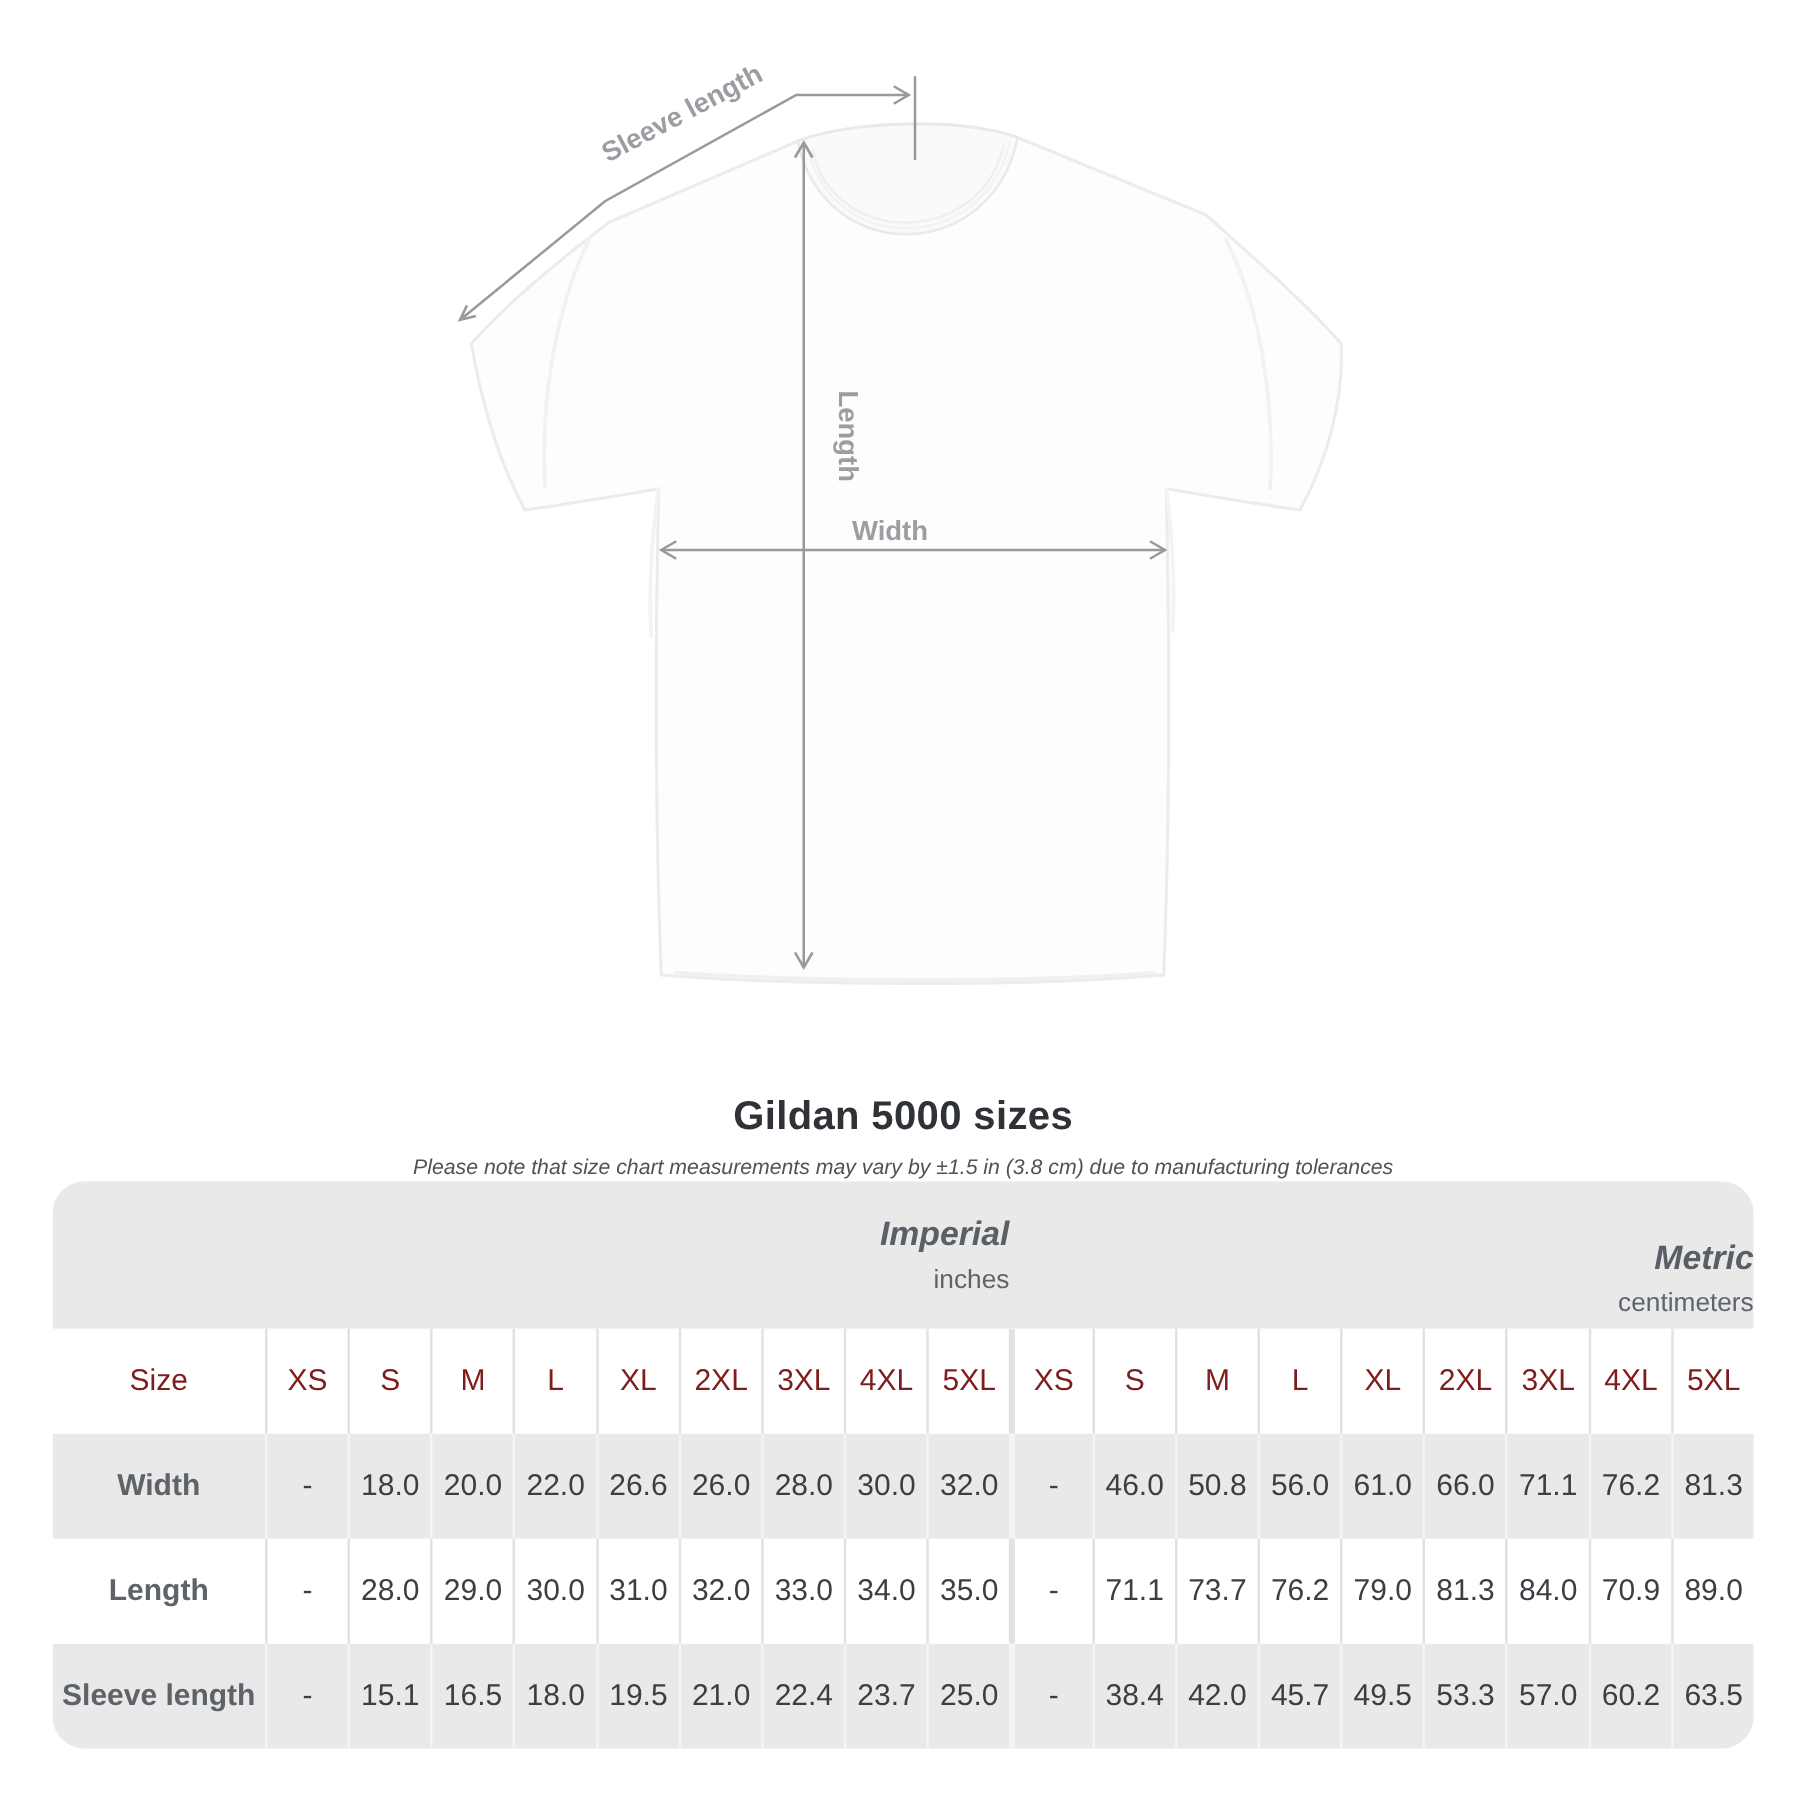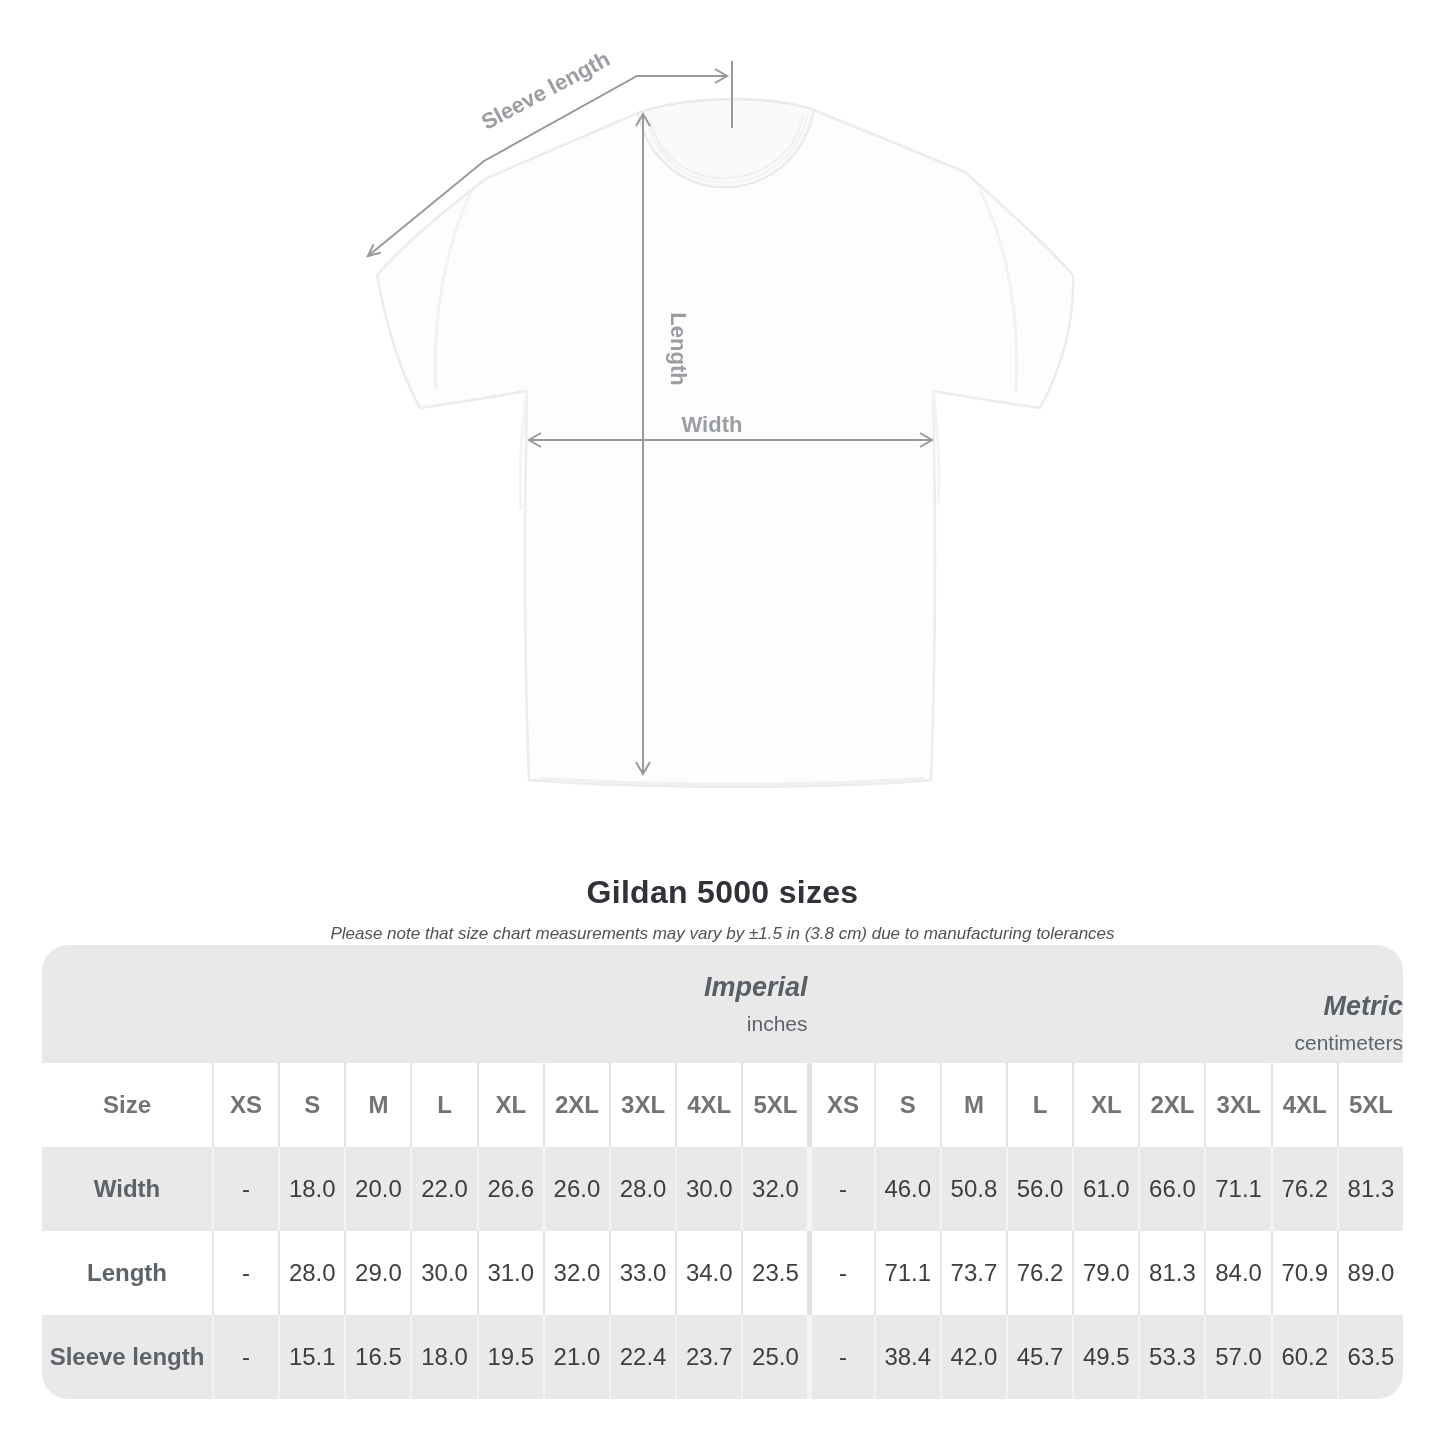--- a/index.html
+++ b/index.html
@@ -24,21 +24,21 @@
   .band-title { font-size:27px; font-weight:bold; font-style:italic; color:#585f66; }
   .band-sub   { font-size:21px; color:#5d646b; }
 
   .row { height:84px; }
   .row.white { background:#ffffff; --sep:#e2e2e2; }
   .row.gray  { background:#e9e9e9; --sep:#f4f4f4; }
   .cell { display:flex; align-items:center; justify-content:center;
           font-size:24px; color:#3b3f43; border-left:2px solid var(--sep); }
   .cell:first-child { border-left:none; }
   .cell.sec { border-left-width:5px; }
-  .cell.head { font-weight:bold; color:#737373; }
+  .cell.head { font-weight:normal; color:#7f1d1d; }
   .cell.rowlabel { font-weight:bold; color:#5d6369; }
 
   .diagram text { font-weight:bold; font-size:22px; fill:#9a9ea2; }
 </style>
 </head>
 <body>
 
 <div class="page">
 
   <svg class="diagram" viewBox="0 0 1445 840" xmlns="http://www.w3.org/2000/svg">
@@ -153,21 +153,21 @@
     <div class="row white">
       <div class="cell rowlabel">Length</div>
       <div class="cell">-</div>
       <div class="cell">28.0</div>
       <div class="cell">29.0</div>
       <div class="cell">30.0</div>
       <div class="cell">31.0</div>
       <div class="cell">32.0</div>
       <div class="cell">33.0</div>
       <div class="cell">34.0</div>
-      <div class="cell">23.5</div>
+      <div class="cell">35.0</div>
       <div class="cell sec">-</div>
       <div class="cell">71.1</div>
       <div class="cell">73.7</div>
       <div class="cell">76.2</div>
       <div class="cell">79.0</div>
       <div class="cell">81.3</div>
       <div class="cell">84.0</div>
       <div class="cell">70.9</div>
       <div class="cell">89.0</div>
     </div>

